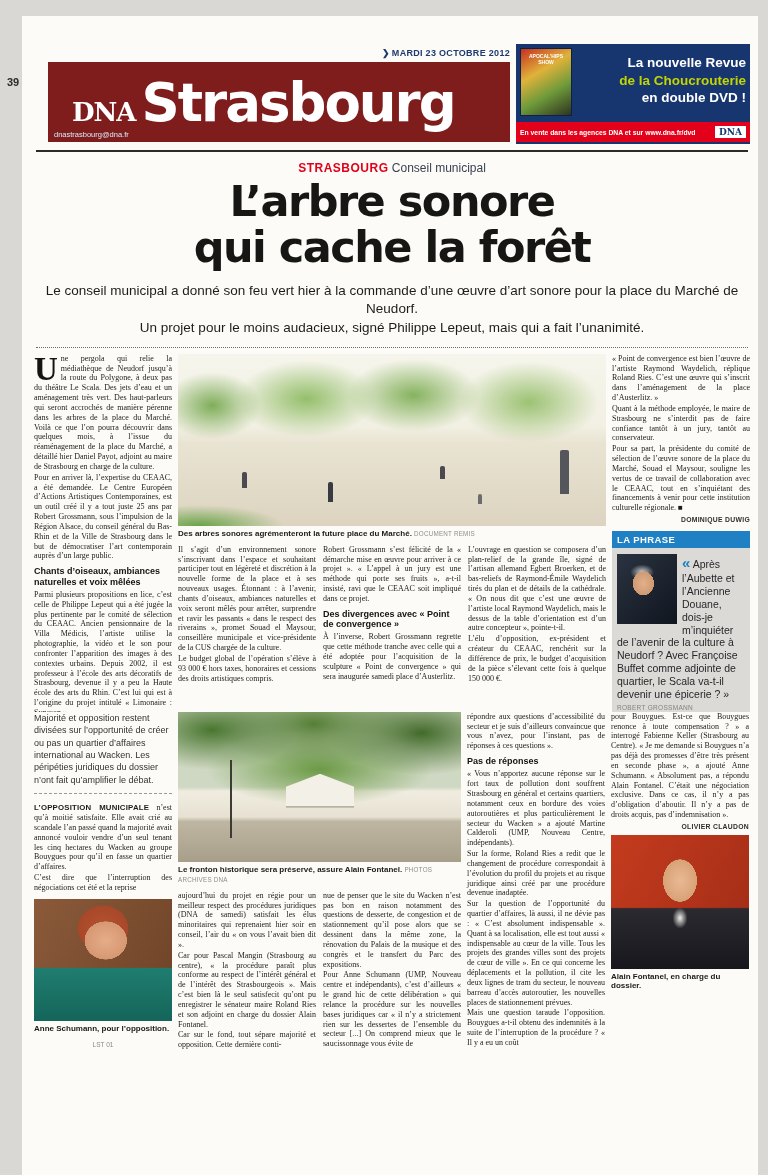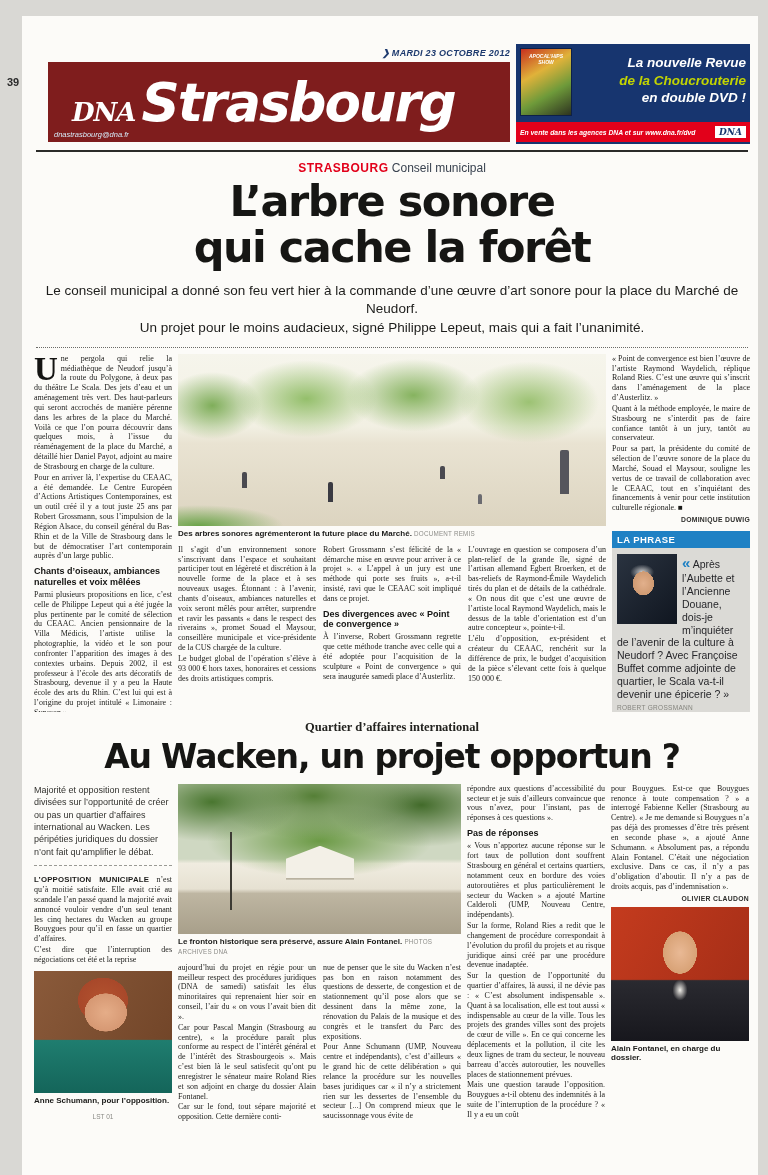--- a/index.html
+++ b/index.html
@@ -2,21 +2,21 @@
 <html><head>
 <meta charset="utf-8">
 <style>
   * { margin:0; padding:0; box-sizing:border-box; }
   html,body { width:768px; height:1175px; }
   body { background:#d9d8d4; font-family:"Liberation Sans", sans-serif; color:#1d1d1b; position:relative; }
   .margin-pagenum { position:absolute; left:7px; top:76px; font-size:11px; font-weight:bold; color:#2b2b2b; }
   .sheet { position:absolute; left:22px; top:16px; width:736px; height:1159px; background:#fcfbf8; padding:0 8px 0 12px; overflow:hidden; }
 
   
-  .header { position:relative; height:134px;font-style:italic; }
+  .header { position:relative; height:134px; }
   .date-line { position:absolute; top:32px; left:14px; width:462px; text-align:right; font-size:9px; font-weight:bold; color:#1d3a6e; letter-spacing:.3px; }
   .date-arrow { color:#1d3a6e; margin-right:2px; }
   .banner { position:absolute; left:14px; top:46px; width:462px; height:80px; background:#7f1d1d; }
   .banner-inner { position:absolute; left:24px; top:6px; white-space:nowrap; }
   .dna-logo { font-family:"DejaVu Serif", serif; font-weight:bold; color:#ffffff; font-size:26px; letter-spacing:-1px; vertical-align:baseline; }
   .city-title { font-family:"DejaVu Sans", sans-serif; font-weight:bold; color:#ffffff; font-size:53px; letter-spacing:-2px; line-height:70px; margin-left:6px; }
   .banner-email { position:absolute; left:6px; bottom:3px; color:#d6ecf9; font-size:7.5px; }
   .ad { position:absolute; right:0; top:28px; width:234px; height:100px; background:#17356f; }
   .ad-main { display:flex; height:78px; padding:4px; }
   .ad-cover { width:52px; height:68px; background:linear-gradient(150deg,#c7301f 0%,#e0b23a 35%,#6e9a3a 65%,#2e3320 100%); border:1px solid #0d2048; color:#fff; font-size:5px; font-weight:bold; text-align:center; padding-top:4px; line-height:1.2; }
@@ -211,24 +211,20 @@
             <p class="phrase-quote"><span class="qmark">«</span> <span>Après l’Aubette et l’Ancienne Douane, dois-je m’inquiéter de l’avenir de la culture à Neudorf ? Avec Françoise Buffet comme adjointe de quartier, le Scala va-t-il devenir une épicerie ? »</span></p>
             <p class="phrase-attr">ROBERT GROSSMANN</p>
           </div>
         </div>
 
       </div>
     </div>
   </section>
 
   <section>
-    <div class="a2-head">
-      <div class="kicker2">Quartier d’affaires international</div>
-      <h2 class="headline2">Au Wacken, un projet opportun ?</h2>
-    </div>
 
     <div class="a2-body">
       <div class="col">
         <p class="intro">Majorité et opposition restent divisées sur l’opportunité de créer ou pas un quartier d’affaires international au Wacken. Les péripéties juridiques du dossier n’ont fait qu’amplifier le débat.</p>
         <div class="rule-dashed"></div>
         <p class="body-p"><span class="lead-in">L’OPPOSITION MUNICIPALE</span><span> n’est qu’à moitié satisfaite. Elle avait crié au scandale l’an passé quand la majorité avait annoncé vouloir vendre d’un seul tenant les cinq hectares du Wacken au groupe Bouygues pour qu’il en fasse un quartier d’affaires.</span></p>
         <p class="body-p">C’est dire que l’interruption des négociations cet été et la reprise</p>
         <div class="photo photo-schumann"></div>
         <p class="portrait-caption">Anne Schumann, pour l’opposition.</p>
         <p class="lst-code">LST 01</p>

